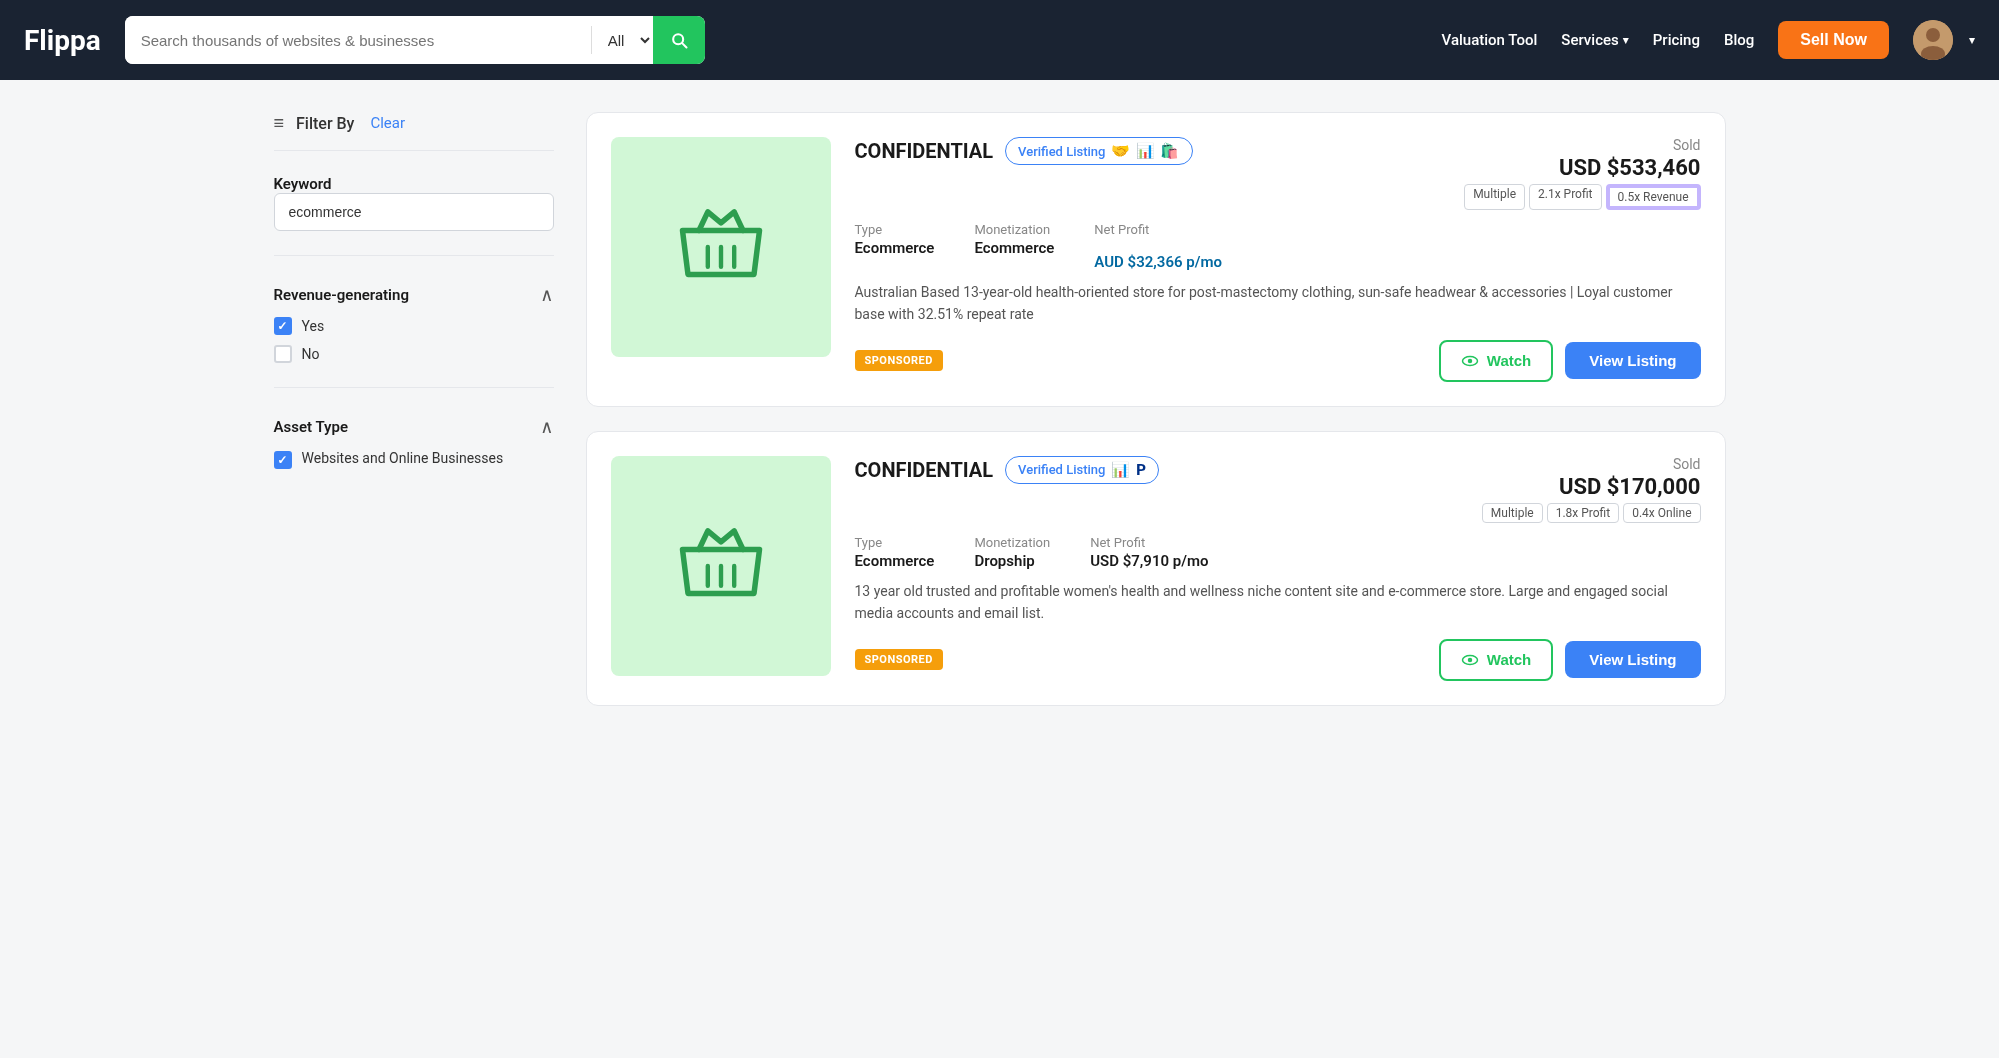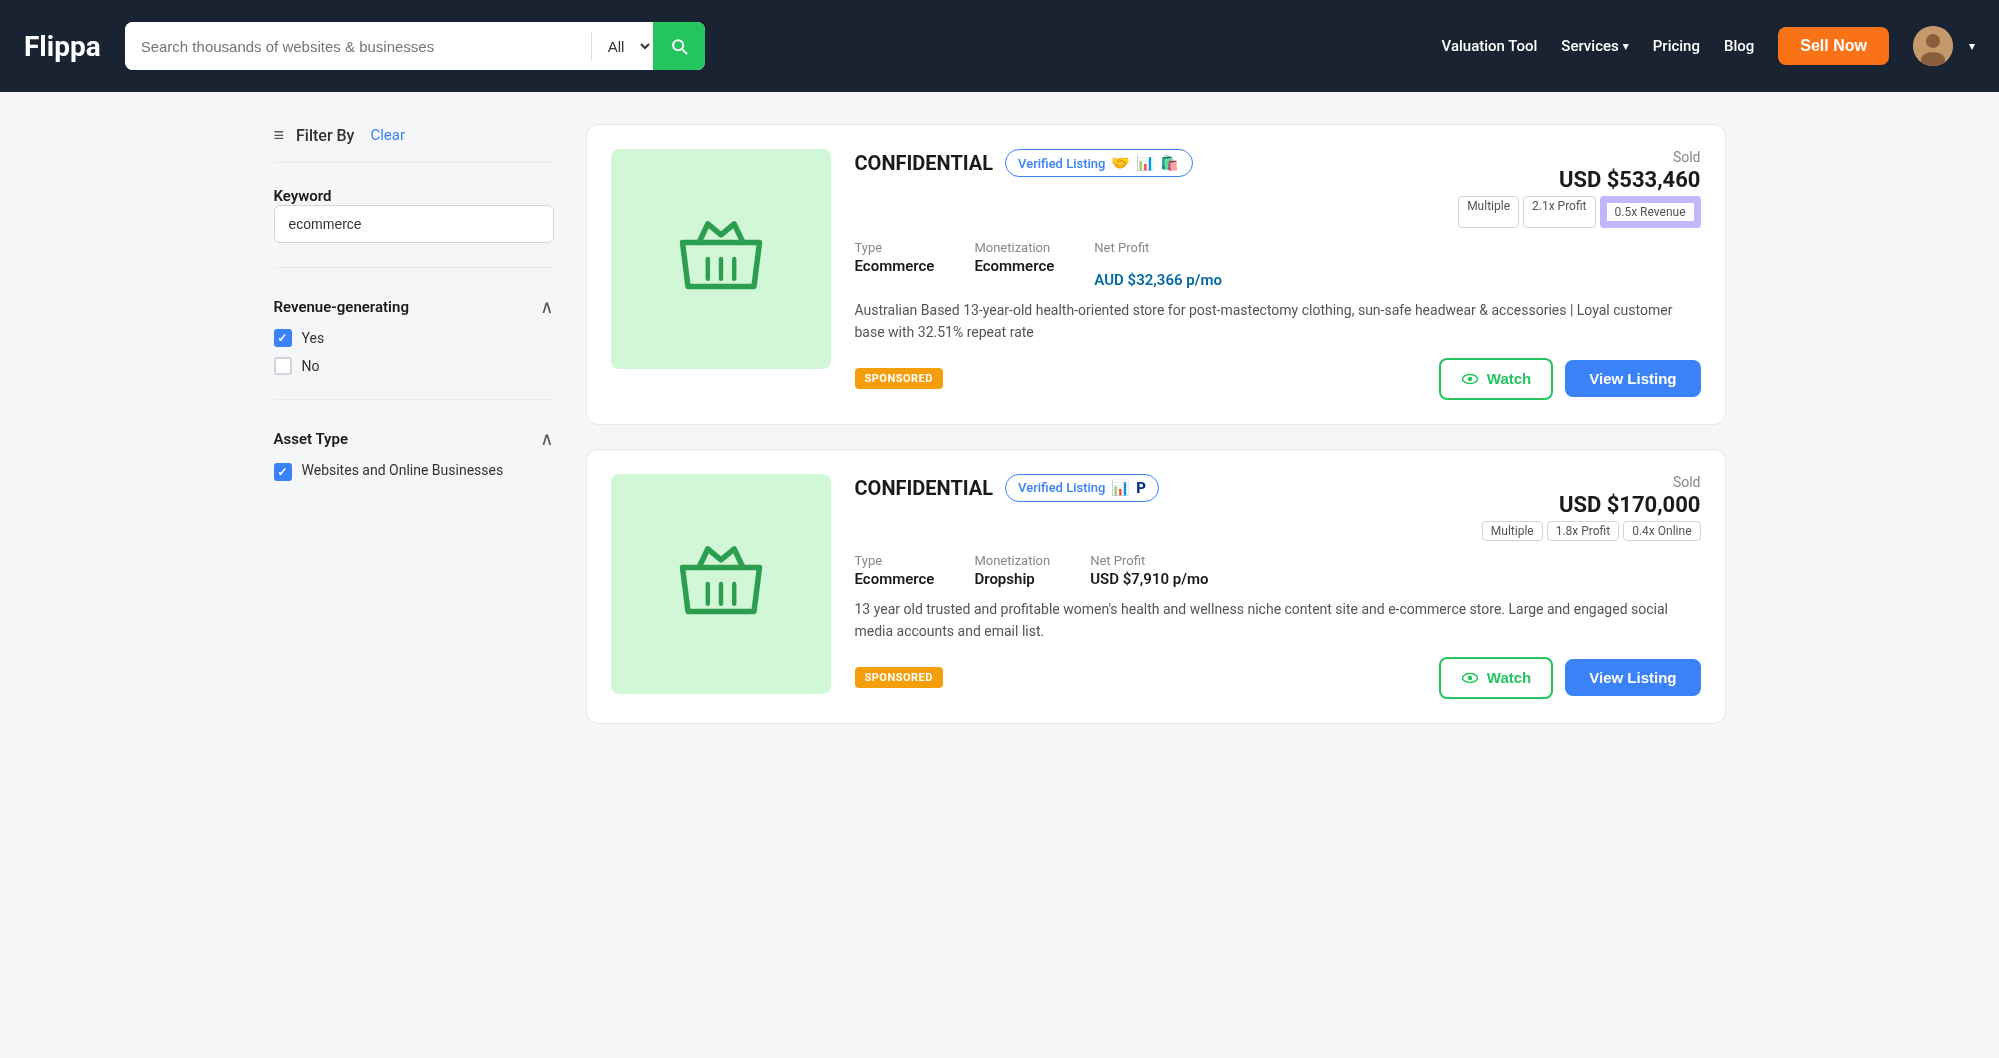--- a/index.html
+++ b/index.html
@@ -2,21 +2,21 @@
 <html><head>
   <meta charset="utf-8">
   <style>
     * { box-sizing: border-box; margin: 0; padding: 0; }
     body { font-family: -apple-system, BlinkMacSystemFont, 'Segoe UI', Roboto, sans-serif; background: #f5f6f7; }
   </style>
 </head>
 <body>
 
 <header>
-  <div style="background:#1a2332;display:flex;align-items:center;padding:0 24px;height:92px;gap:16px;">
+  <div style="background:#1a2332;display:flex;align-items:center;padding:0 24px;height:80px;gap:16px;">
     <span style="color:white;font-size:28px;font-weight:700;margin-right:8px;white-space:nowrap;cursor:pointer;">Flippa</span>
 
     <div style="display:flex;align-items:center;background:white;border-radius:8px;overflow:hidden;flex:1;max-width:580px;height:48px;">
       <input type="text" style="border: none; outline: none; padding: 0px 16px; font-size: 15px; color: rgb(85, 85, 85); flex: 1 1 0%; height: 100%;" placeholder="Search thousands of websites &amp; businesses">
       <div style="width:1px;height:28px;background:#ddd;"></div>
       <select style="border:none;outline:none;padding:0 12px;font-size:15px;color:#333;background:transparent;cursor:pointer;height:100%;">
         <option>All</option>
       </select>
       <button style="background:#22c55e;border:none;width:52px;height:48px;display:flex;align-items:center;justify-content:center;cursor:pointer;">
         <svg width="20" height="20" viewBox="0 0 24 24" fill="white">
@@ -113,21 +113,21 @@
               <span style="font-size:15px;">📊</span>
               <span style="font-size:15px;">🛍️</span>
             </div>
           </div>
           <div style="display:flex;flex-direction:column;align-items:flex-end;">
             <span style="font-size:14px;color:#888;margin-bottom:2px;">Sold</span>
             <span style="font-size:22px;font-weight:700;color:#1a1a1a;">USD $533,460</span>
             <div style="display:flex;gap:4px;margin-top:4px;">
               <span style="border:1px solid #d1d5db;border-radius:4px;padding:2px 8px;font-size:12px;color:#555;">Multiple</span>
               <span style="border:1px solid #d1d5db;border-radius:4px;padding:2px 8px;font-size:12px;color:#555;">2.1x Profit</span>
-              <span style="border:7px solid #c4b5fd;border-radius:4px;padding:2px 8px;font-size:12px;color:#555;">0.5x Revenue</span>
+              <span style="border:4px solid #c4b5fd;border-radius:4px;padding:2px 8px;font-size:12px;color:#555;">0.5x Revenue</span>
             </div>
           </div>
         </div>
         <div style="display:flex;gap:40px;margin-top:6px;">
           <div>
             <div style="font-size:13px;color:#888;margin-bottom:2px;">Type</div>
             <div style="font-size:15px;font-weight:600;color:#1a1a1a;">Ecommerce</div>
           </div>
           <div>
             <div style="font-size:13px;color:#888;margin-bottom:2px;">Monetization</div>

